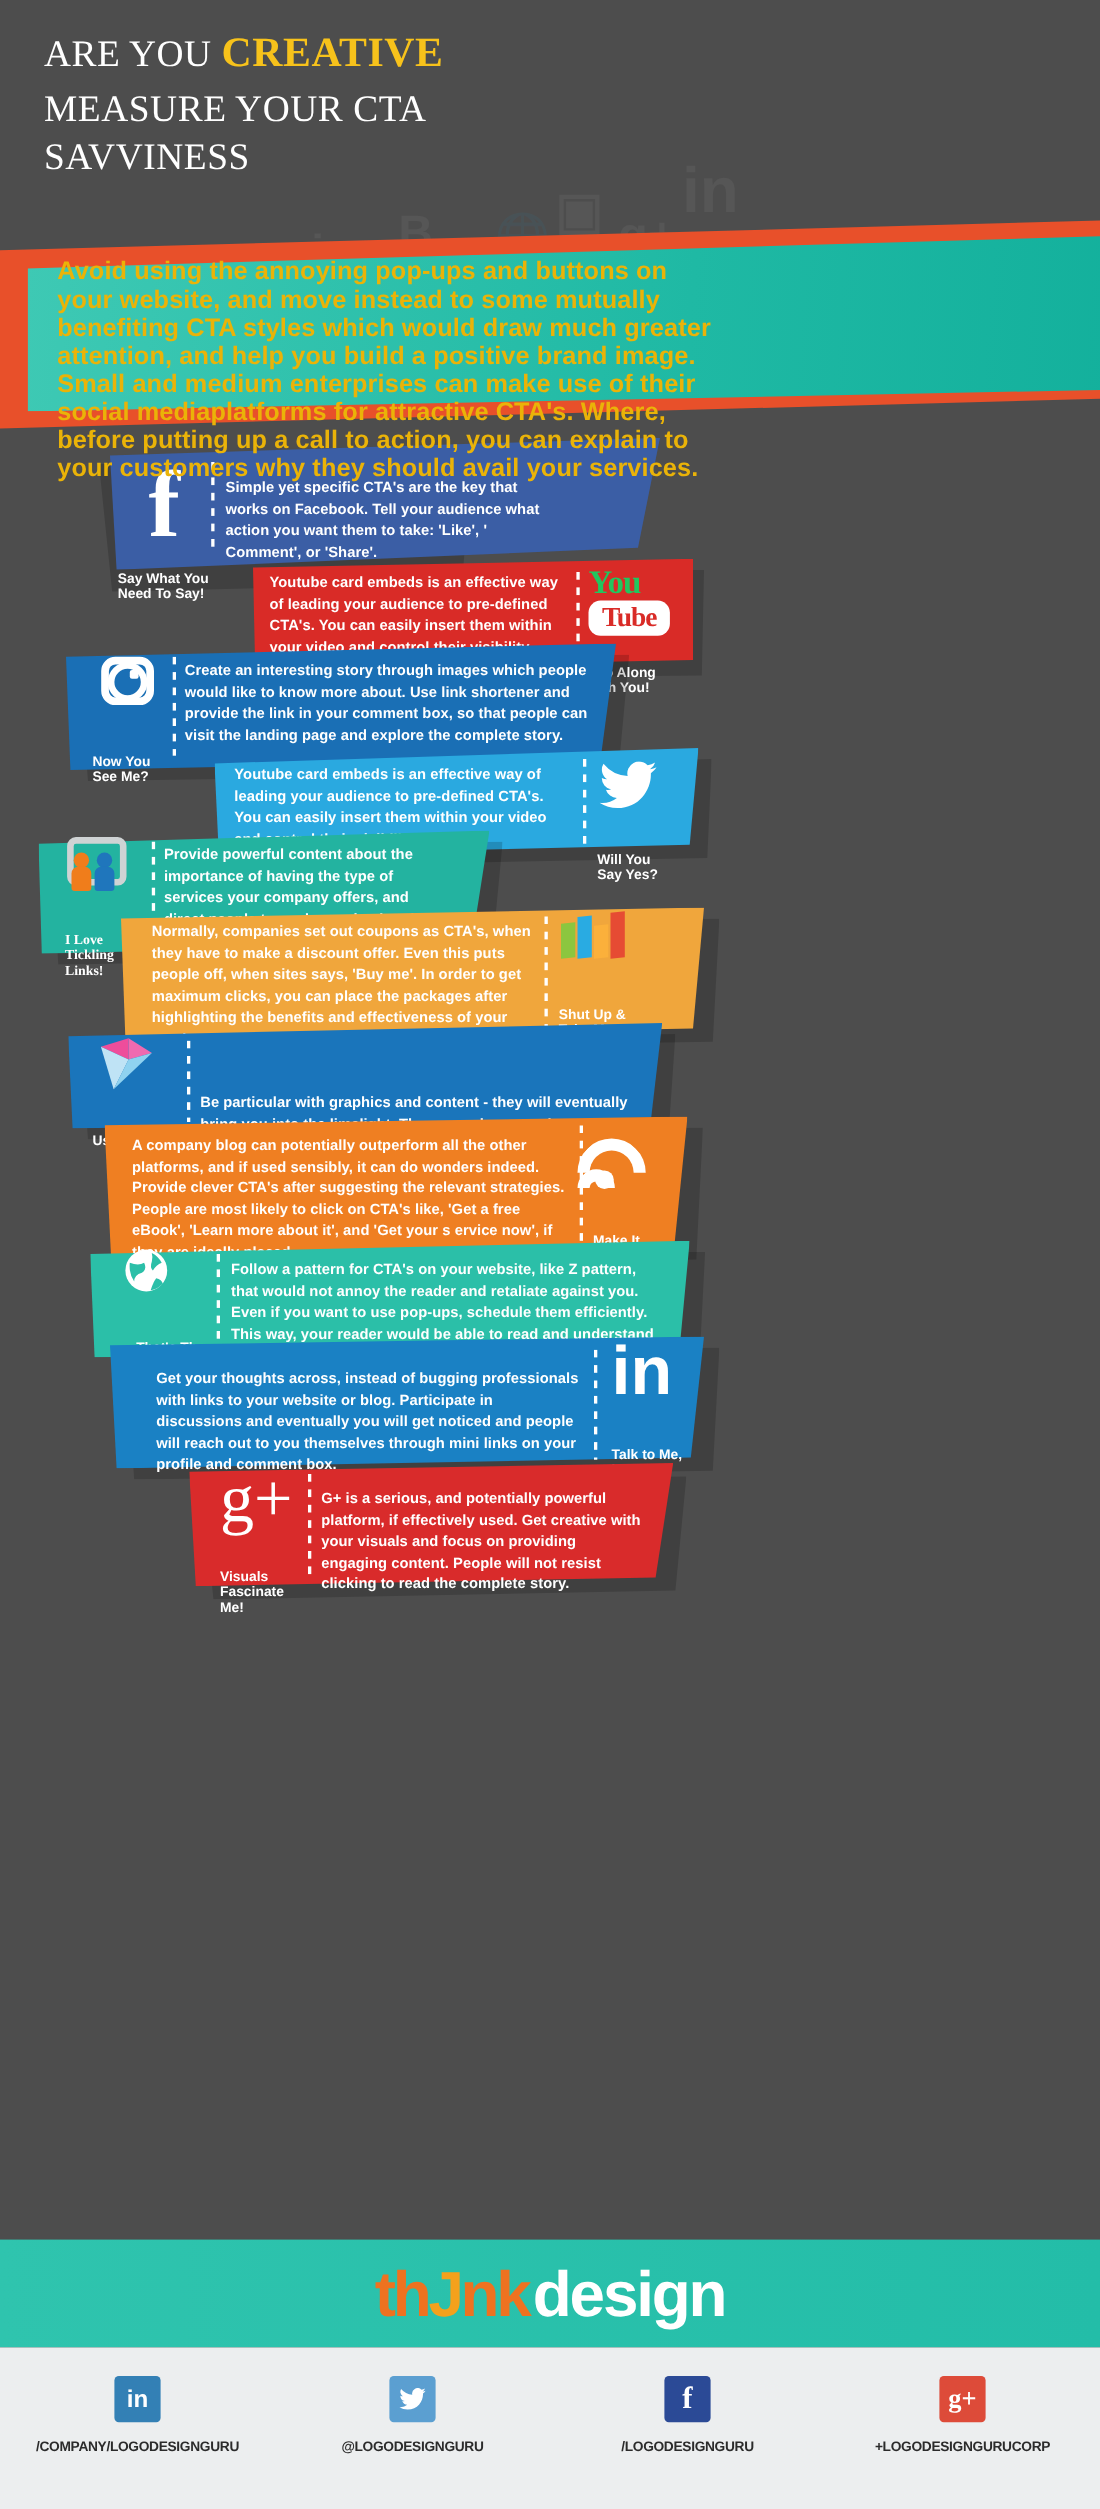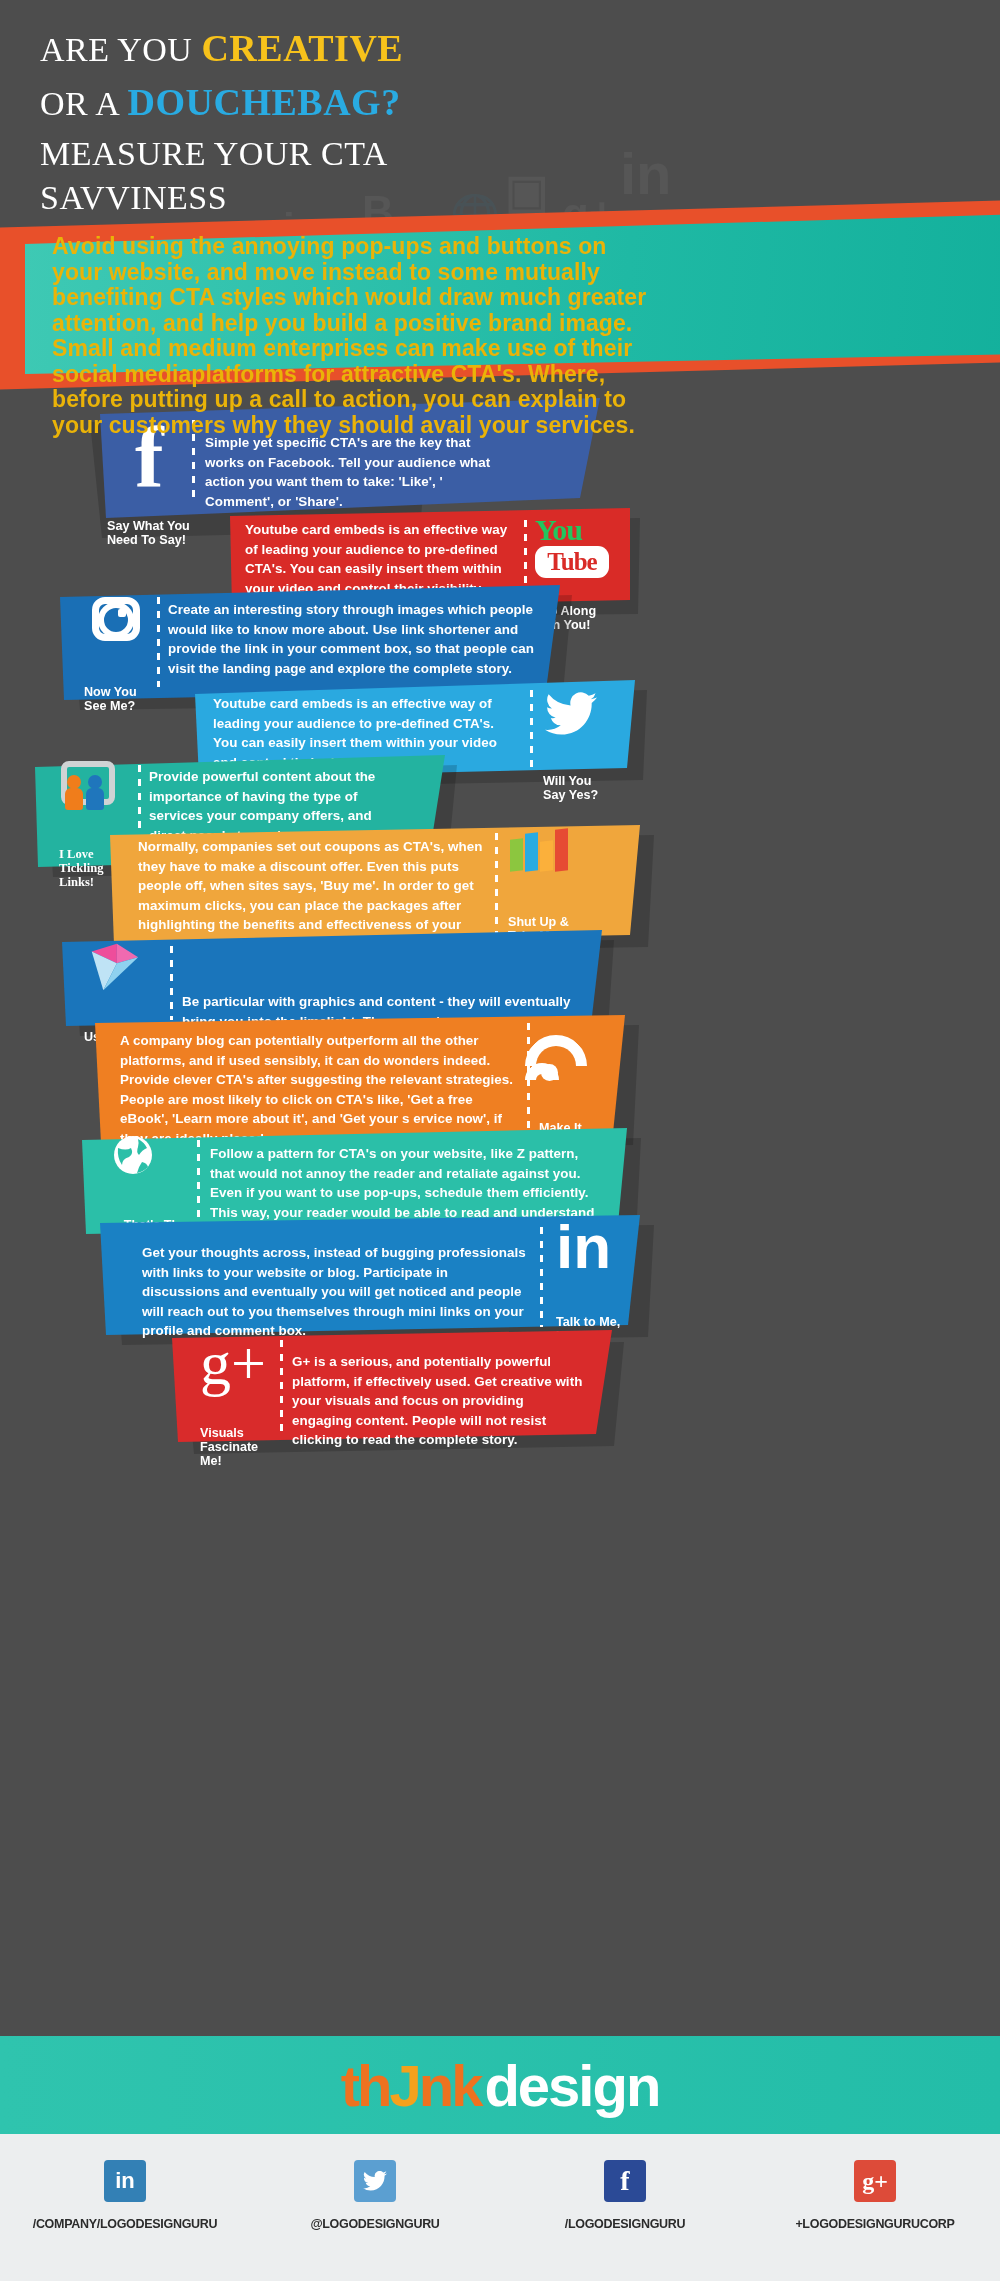--- a/index.html
+++ b/index.html
@@ -104,23 +104,20 @@
       <span class="bg-ic" style="left:562px;top:192px;font-size:44px;font-weight:bold;">g+</span>
       <span class="bg-ic" style="left:362px;top:190px;font-size:44px;font-weight:bold;">B</span>
       <span class="bg-ic" style="left:283px;top:208px;font-size:42px;font-weight:bold;">in</span>
       <span class="bg-ic" style="left:450px;top:195px;font-size:40px;">🌐</span>
     </div>
 
     <div class="title-block">
       <div class="t-line">
         <span>ARE YOU </span><span class="hl-yellow">CREATIVE</span>
       </div>
-      <div class="t-line" style="margin-top:8px;">
-        <span>OR A </span><span class="hl-blue">DOUCHEBAG?</span>
-      </div>
       <div class="t-line" style="margin-top:6px;">MEASURE YOUR CTA</div>
       <div class="t-line">SAVVINESS</div>
     </div>
   </div>
 
   <div class="intro-shadow"></div>
   <div class="intro-banner">
     <div class="intro-shape"></div>
     <div class="intro-text">Avoid using the annoying pop-ups and buttons on your website, and move instead to some mutually benefiting CTA styles which would draw much greater attention, and help you build a positive brand image. Small and medium enterprises can make use of their social mediaplatforms for attractive CTA's. Where, before putting up a call to action, you can explain to your customers why they should avail your services.</div>
   </div>

